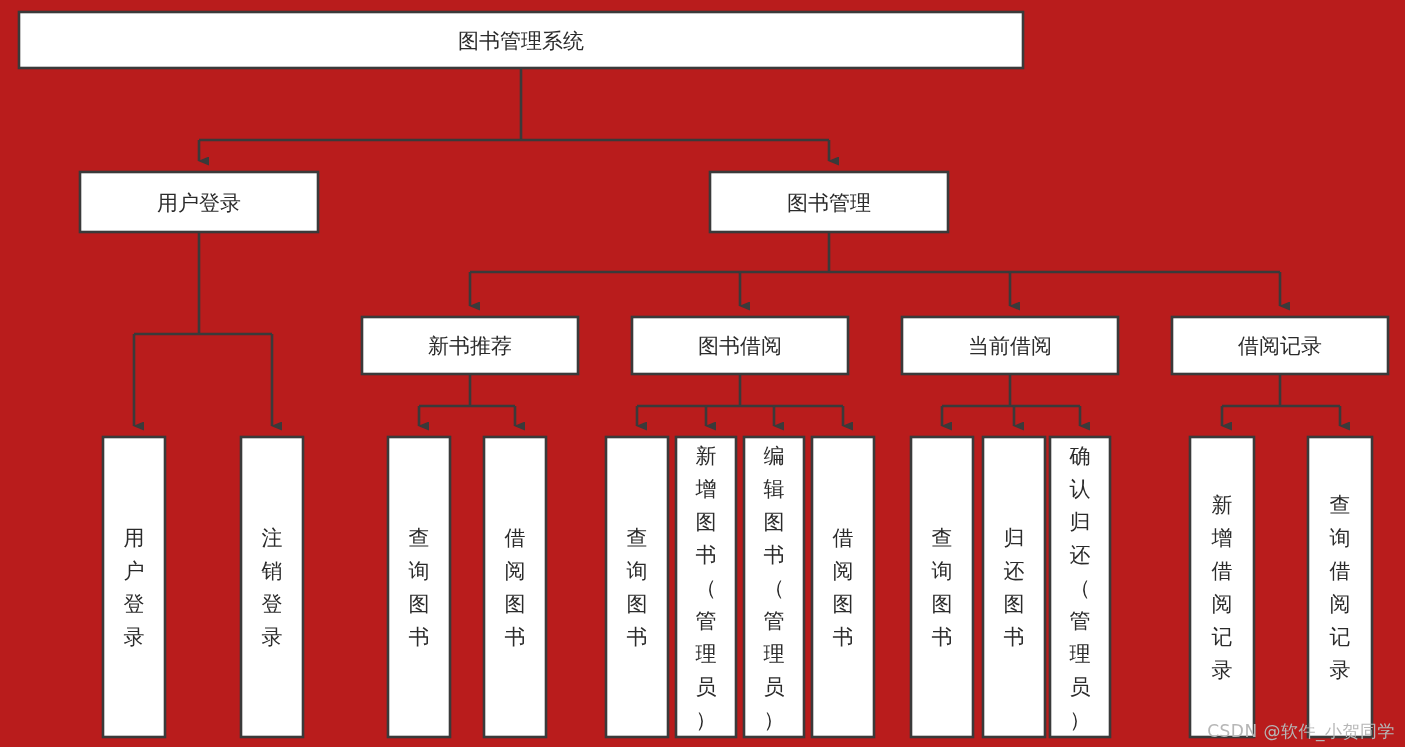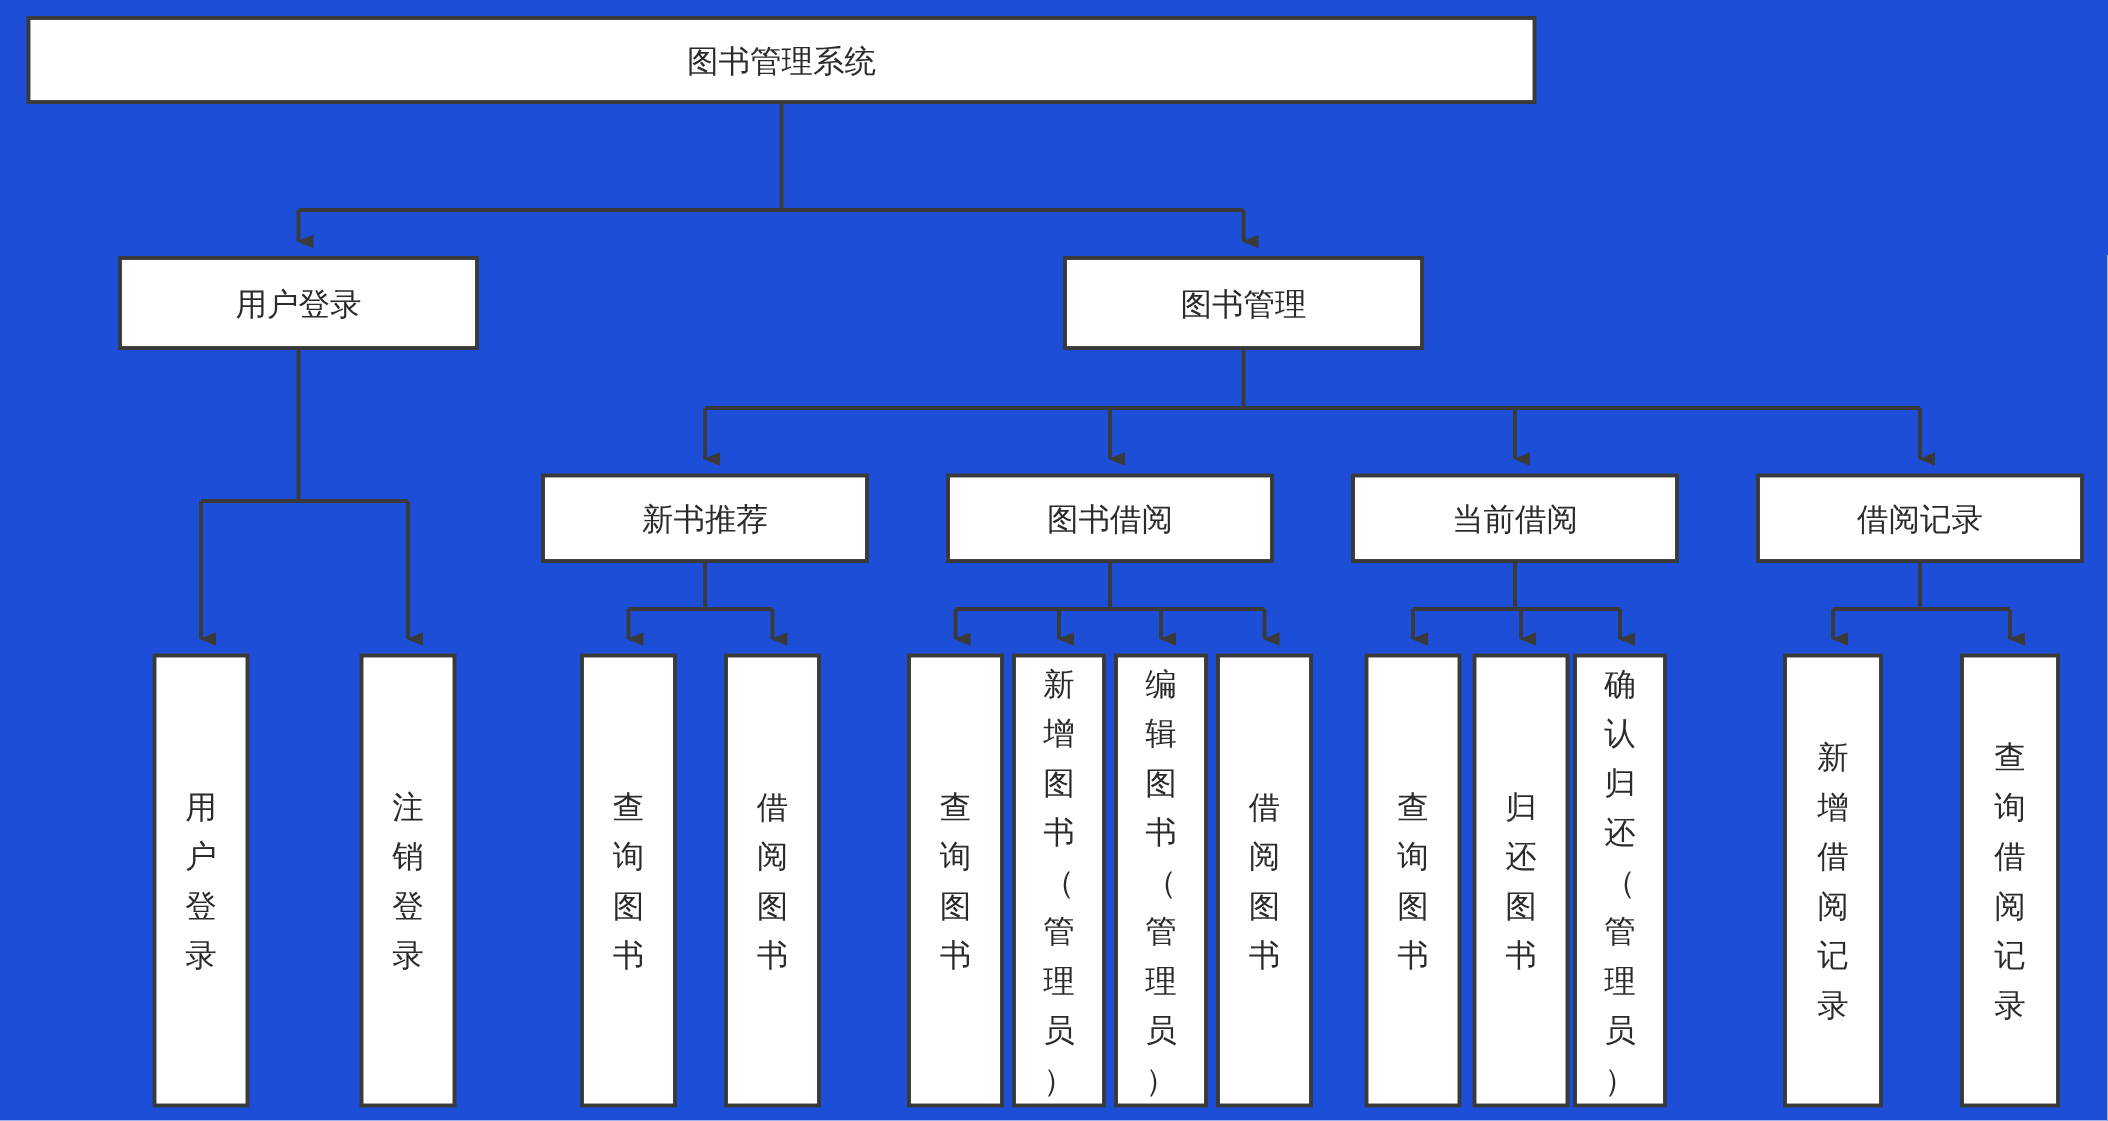--- a/index.html
+++ b/index.html
@@ -10,21 +10,21 @@
   body {
     width: 1405px;
     height: 747px;
     font-family: "DejaVu Sans", "Liberation Sans", sans-serif;
     overflow: hidden;
   }
   #diagram-root {
     position: relative;
     width: 1405px;
     height: 747px;
-    background: #1d4ed8;
+    background: #b91c1c;
   }
   svg#diagram-svg {
     position: absolute;
     top: 0;
     left: 0;
     width: 1405px;
     height: 747px;
     display: block;
   }
   .node-box {
@@ -198,13 +198,14 @@
         <rect class="node-box" x="1190" y="437" width="64" height="300"></rect>
         <text class="node-label-v vtext" x="1222" y="512"><tspan x="1222" dy="0">新</tspan><tspan x="1222" dy="33">增</tspan><tspan x="1222" dy="33">借</tspan><tspan x="1222" dy="33">阅</tspan><tspan x="1222" dy="33">记</tspan><tspan x="1222" dy="33">录</tspan></text>
       </g>
       <g>
         <rect class="node-box" x="1308" y="437" width="64" height="300"></rect>
         <text class="node-label-v vtext" x="1340" y="512"><tspan x="1340" dy="0">查</tspan><tspan x="1340" dy="33">询</tspan><tspan x="1340" dy="33">借</tspan><tspan x="1340" dy="33">阅</tspan><tspan x="1340" dy="33">记</tspan><tspan x="1340" dy="33">录</tspan></text>
       </g>
     </g>
   </svg>
 
+  <div class="watermark">CSDN @软件_小贺同学</div>
 </div>
 
 </body></html>

